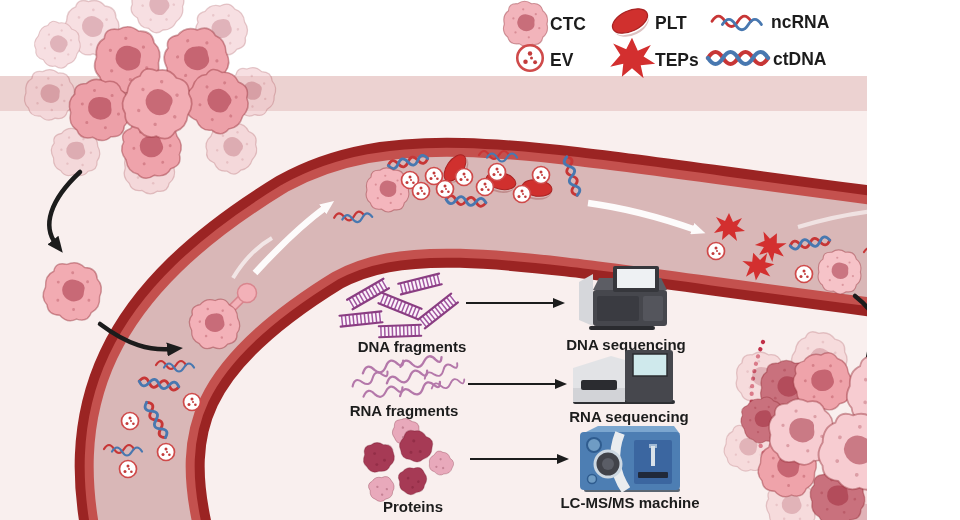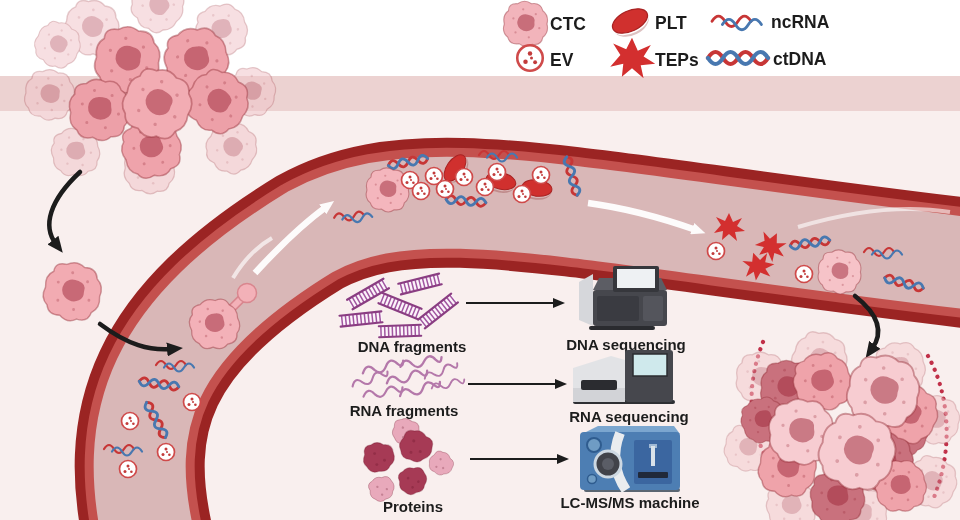--- a/index.html
+++ b/index.html
@@ -1,16 +1,16 @@
 <!DOCTYPE html>
 <html><head>
 <meta charset="utf-8">
 <style>
   html,body{margin:0;padding:0;background:#fff;}
-  .stage{position:relative;width:960px;height:520px;overflow:hidden;background:#e5e5e5;
+  .stage{position:relative;width:867px;height:520px;overflow:hidden;background:#e5e5e5;
          font-family:"Liberation Sans",sans-serif;}
   svg{display:block;}
   text{font-family:"Liberation Sans",sans-serif;fill:#1c1c1c;font-weight:bold;}
   .legend-label{font-size:17.5px;}
   .panel-label{font-size:15px;}
 </style>
 </head>
 <body>
 
 <div class="stage">

